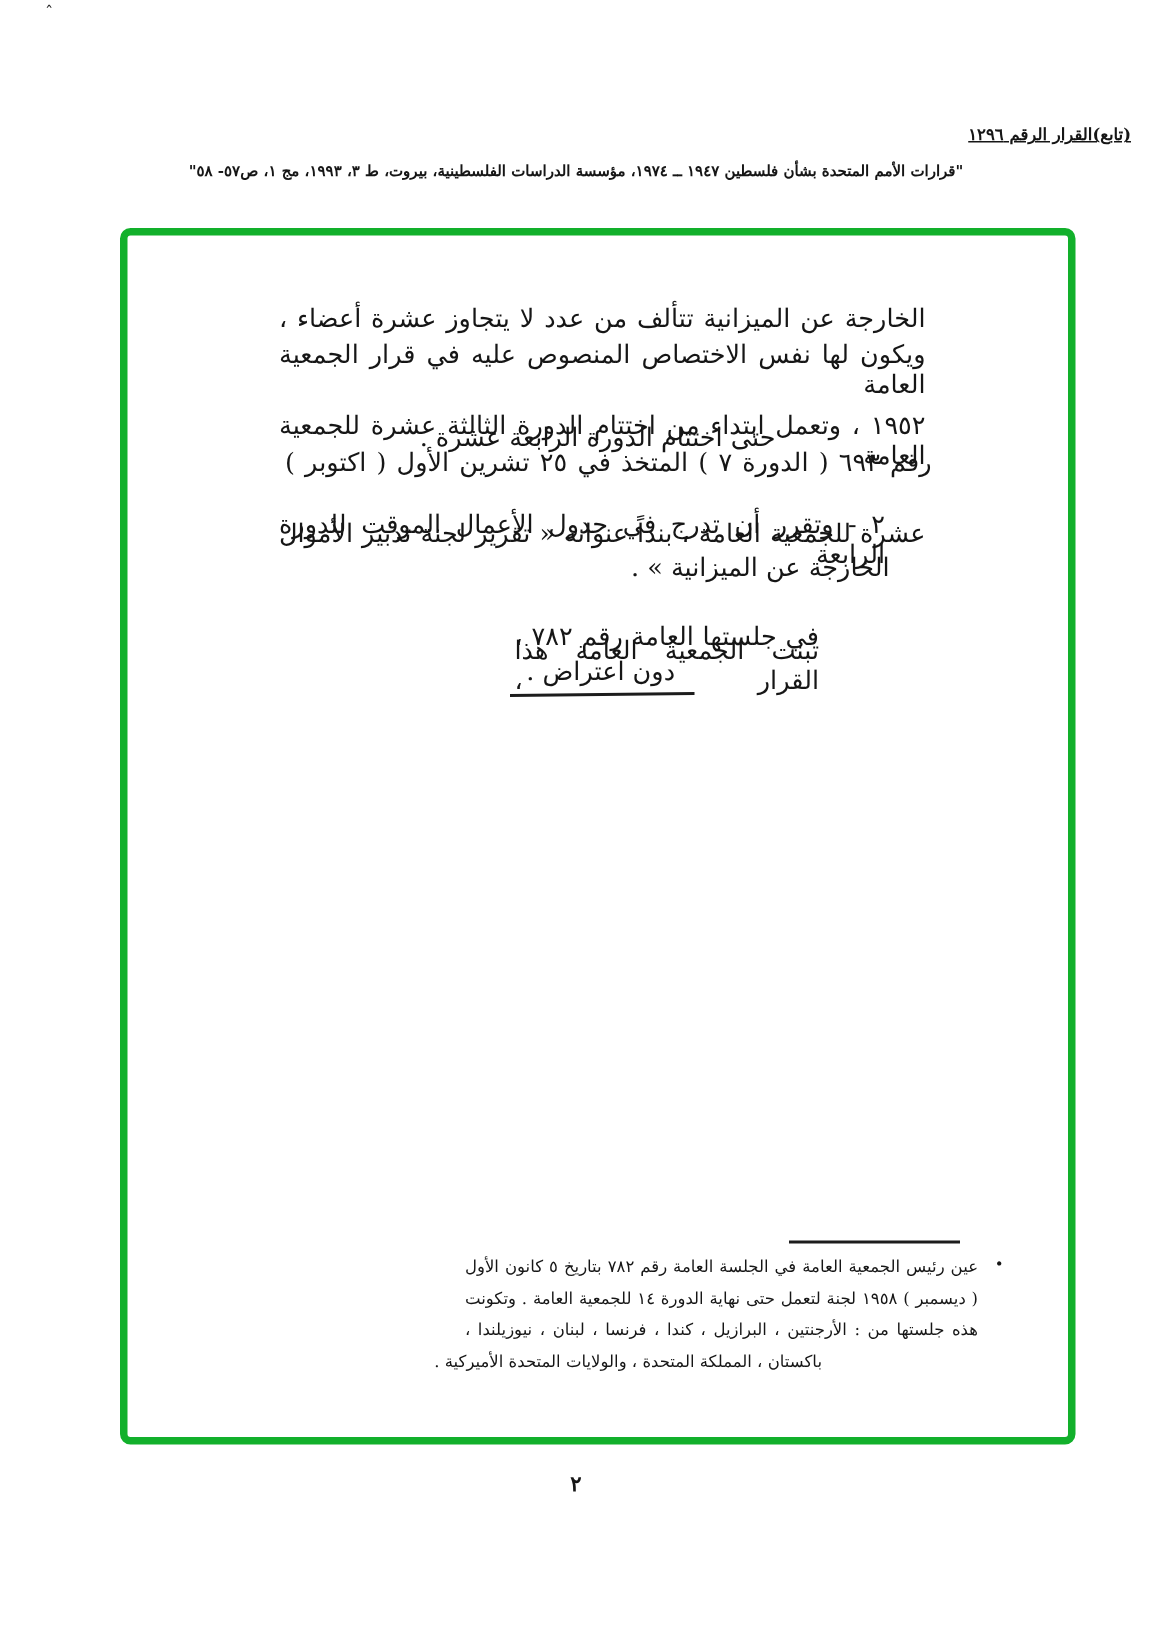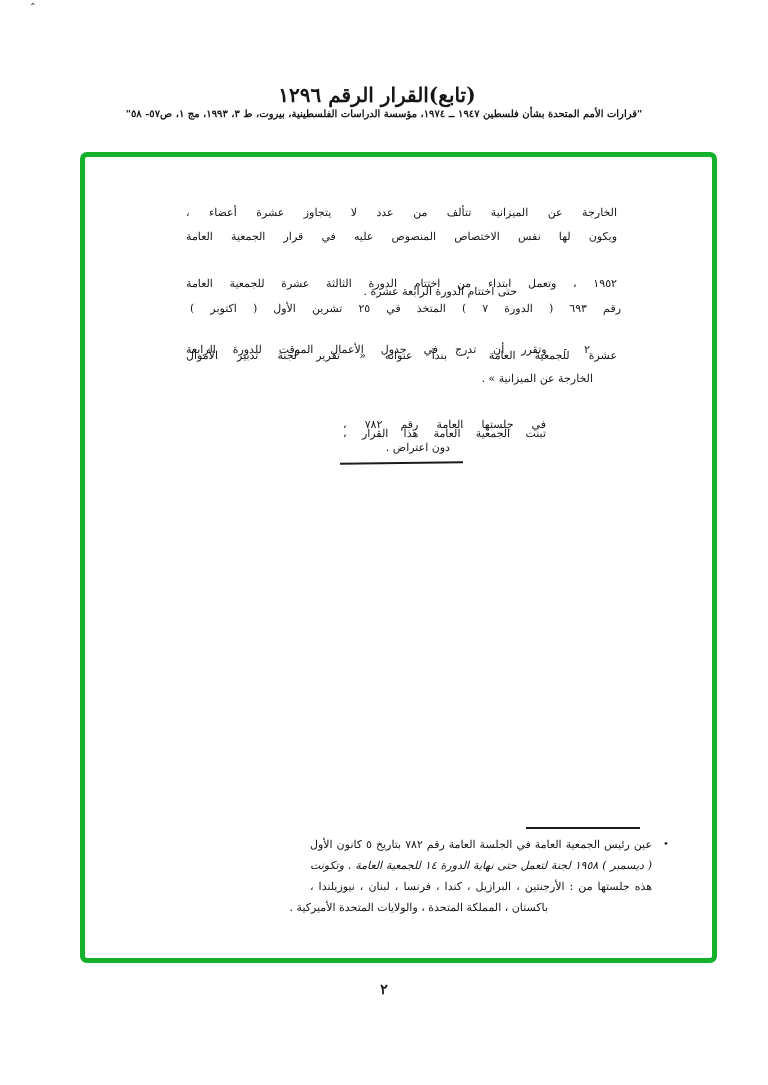--- a/index.html
+++ b/index.html
@@ -14,23 +14,24 @@
   .page { position: absolute; inset: 0; }
 
   .artifact {
     position: absolute; left: 30px; top: 2px;
     font-size: 11px; color: #222;
     font-family: "DejaVu Sans", sans-serif;
   }
 
   .hdr-title {
     position: absolute; top: 83px; left: 0; right: 14px;
-    text-align: center;
-    font-weight: bold; font-size: 20px;
+    text-align: right;
+    font-weight: bold; font-size: 11px;
     direction: rtl;
+    text-decoration: underline;
   }
   .hdr-cite {
     position: absolute; top: 108px; left: 0; right: 0;
     text-align: center;
     font-weight: bold; font-size: 10px;
     direction: rtl;
     white-space: nowrap;
   }
 
   .frame {
@@ -39,21 +40,21 @@
     width: 637px; height: 811px;
     box-sizing: border-box;
     border: 5px solid #12b02b;
     border-radius: 7px;
     background: transparent;
   }
 
   .ln {
     position: absolute;
     direction: rtl;
-    font-size: 11px;
+    font-size: 17px;
     line-height: 20px;
     white-space: nowrap;
   }
   .jst {
     text-align: justify;
     text-align-last: justify;
     -moz-text-align-last: justify;
     text-justify: inter-word;
     white-space: normal;
   }
@@ -105,19 +106,19 @@
 
   <div class="ln jst" style="top:392px; right:222px; width:203px;margin-top:32px;">تبنت الجمعية العامة هذا القرار ،</div>
   <div class="ln jst" style="top:415px; right:222px; width:203px;">في جلستها العامة رقم ٧٨٢ ،</div>
   <div class="ln" style="top:438px; right:318px;">دون اعتراض .</div>
 
   <div class="rule rule-end"></div>
 
   <div class="rule rule-foot"></div>
   <span class="fn-marker">•</span>
   <div class="ln fn jst" style="top:837px; right:116px; width:342px;">عين رئيس الجمعية العامة في الجلسة العامة رقم ٧٨٢ بتاريخ ٥ كانون الأول</div>
-  <div class="ln fn jst" style="top:858px; right:116px; width:342px;font-style:italic;">( ديسمبر ) ١٩٥٨ لجنة لتعمل حتى نهاية الدورة ١٤ للجمعية العامة . وتكونت</div>
+  <div class="ln fn jst" style="top:858px; right:116px; width:342px;">( ديسمبر ) ١٩٥٨ لجنة لتعمل حتى نهاية الدورة ١٤ للجمعية العامة . وتكونت</div>
   <div class="ln fn jst" style="top:879px; right:116px; width:342px;">هذه جلستها من : الأرجنتين ، البرازيل ، كندا ، فرنسا ، لبنان ، نيوزيلندا ،</div>
   <div class="ln fn" style="top:900px; right:220px;">باكستان ، المملكة المتحدة ، والولايات المتحدة الأميركية .</div>
 
   <div class="page-num">٢</div>
 
 </div>
 
 </body></html>

